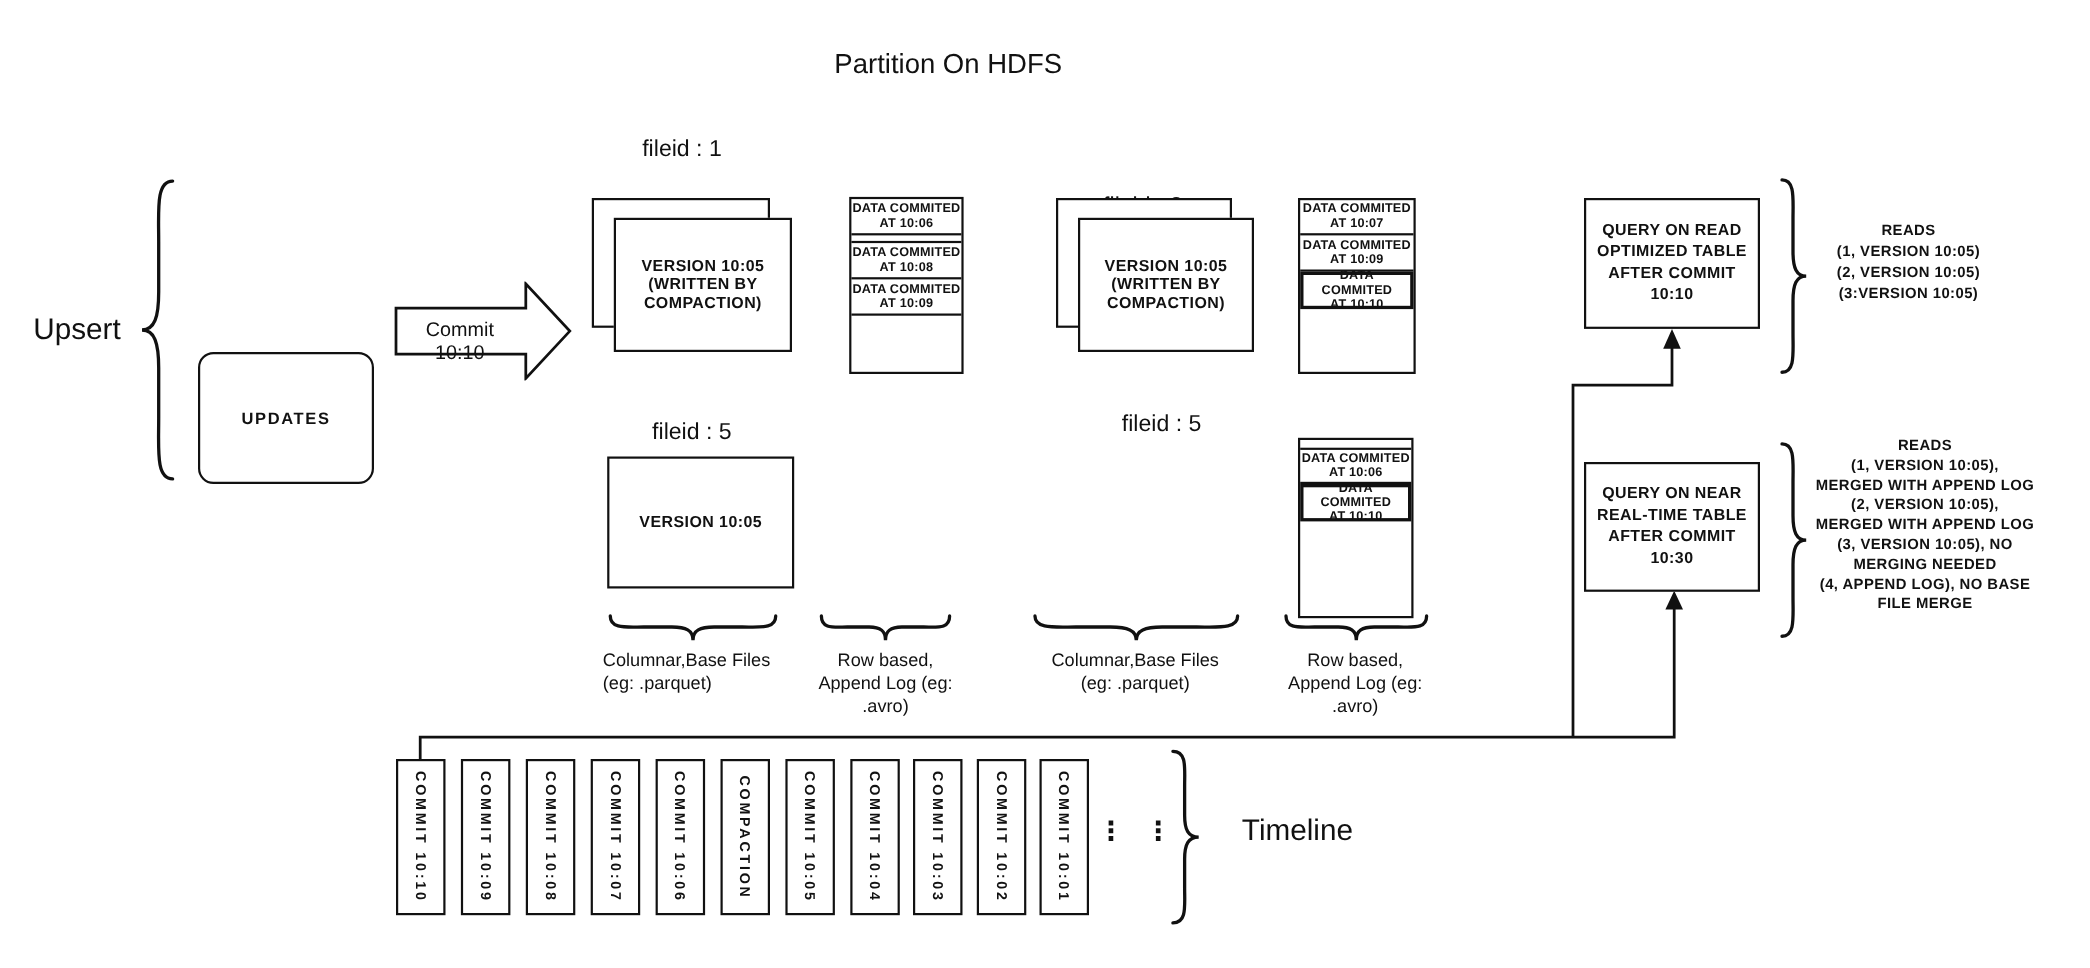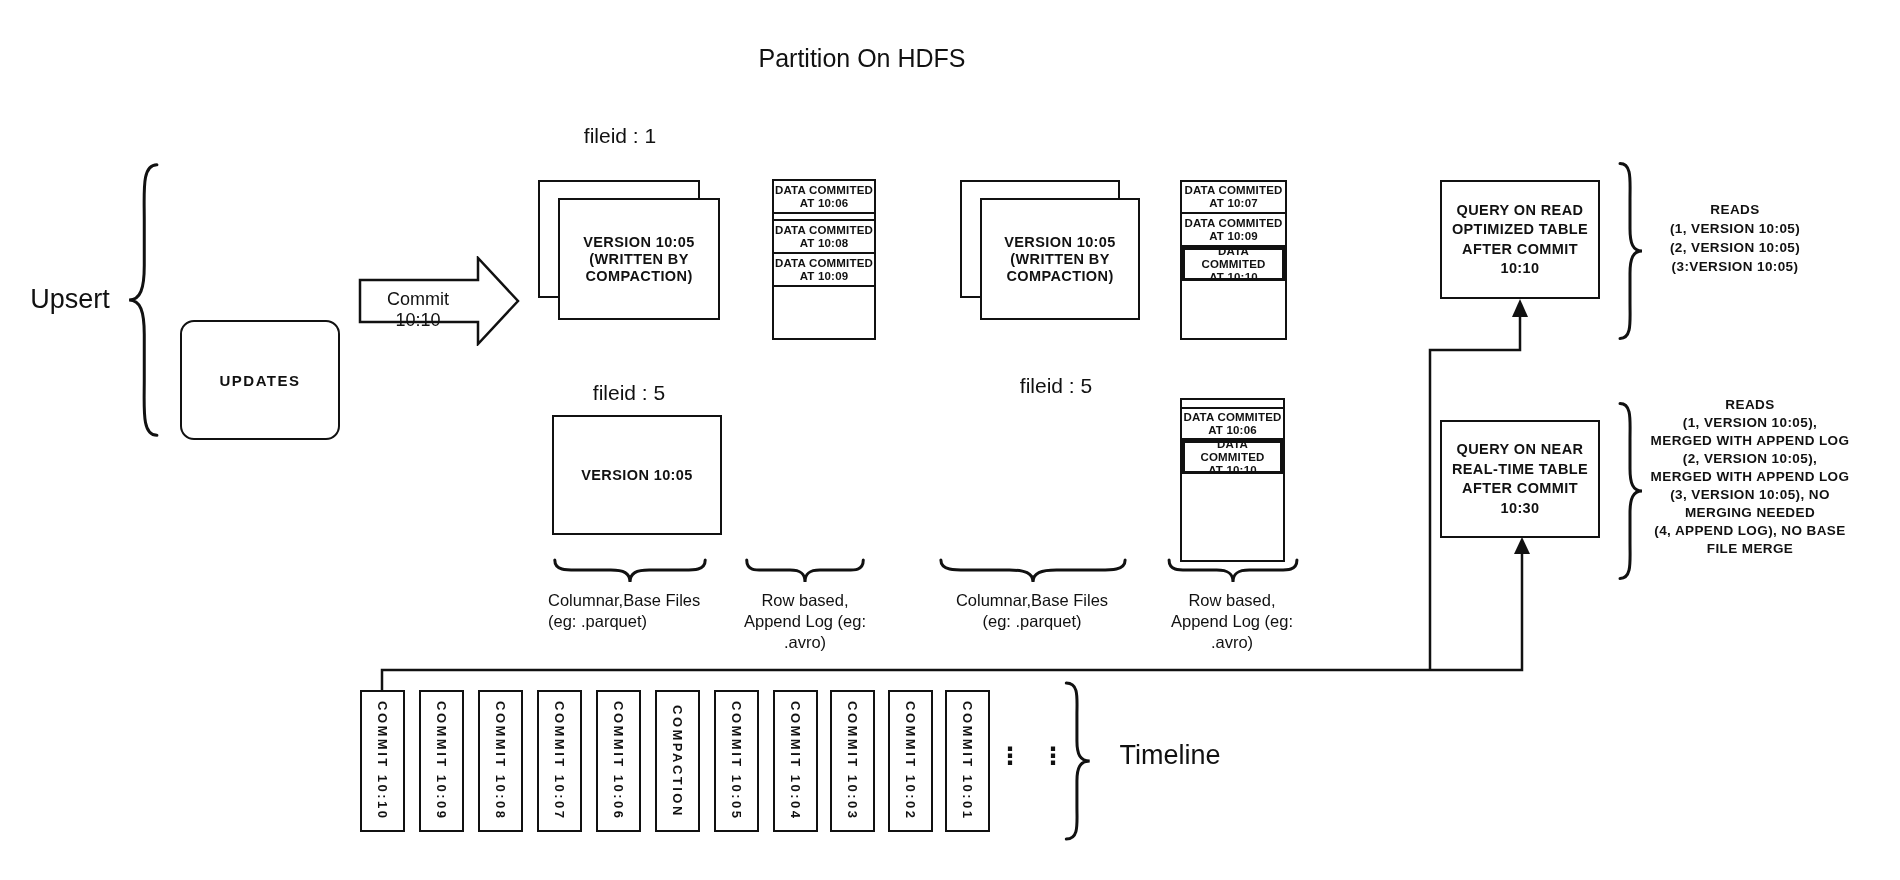--- a/index.html
+++ b/index.html
@@ -215,15 +215,15 @@
   <div class="tl-box" style="left:945px;">
     <span>COMMIT 10:01</span>
     </div>
 
   <span class="dots" style="left:998px;top:742px;">⋮</span>
   <span class="dots" style="left:1041px;top:742px;">⋮</span>
 
   <svg class="shape" style="left:1062px;top:678px;" width="32" height="166" viewBox="0 0 30 100" preserveAspectRatio="none">
     <path d="M 4 3 C 16 3, 14 12, 14 22 L 14 38 C 14 46, 17 50, 26 50 C 17 50, 14 54, 14 62 L 14 78 C 14 88, 16 97, 4 97"></path>
   </svg>
-  <div class="label hand" style="left:1110px;top:740px;width:120px;font-size:27px;text-align:center;">Timeline</div>
+  <div class="label hand" style="left:1110px;top:740px;width:120px;font-size:27px;text-align:right;">Timeline</div>
 
 </div>
 
 </body></html>

